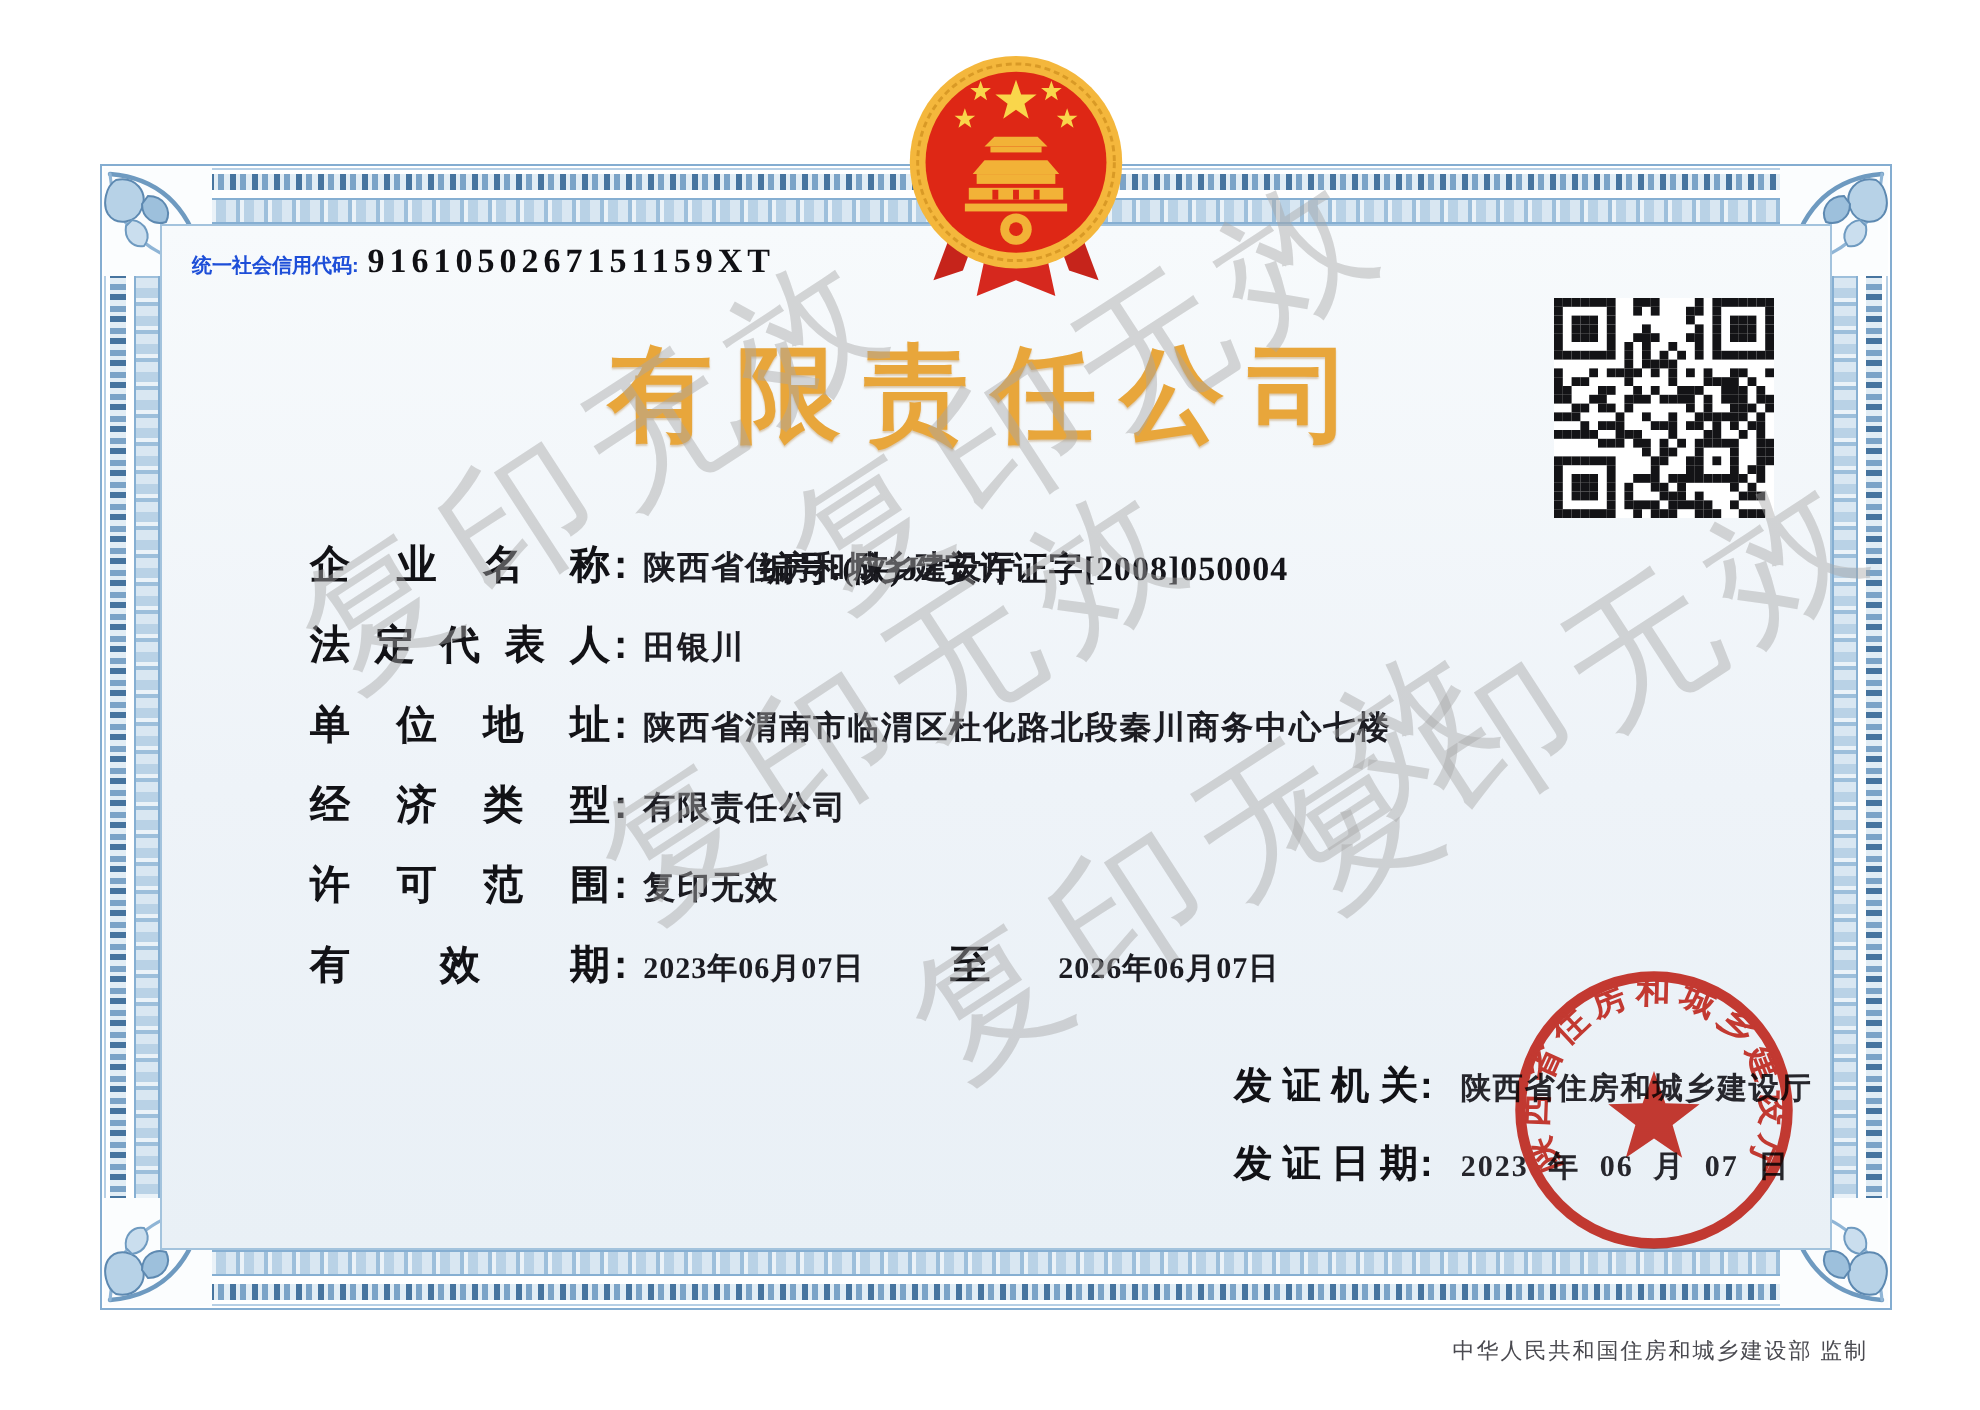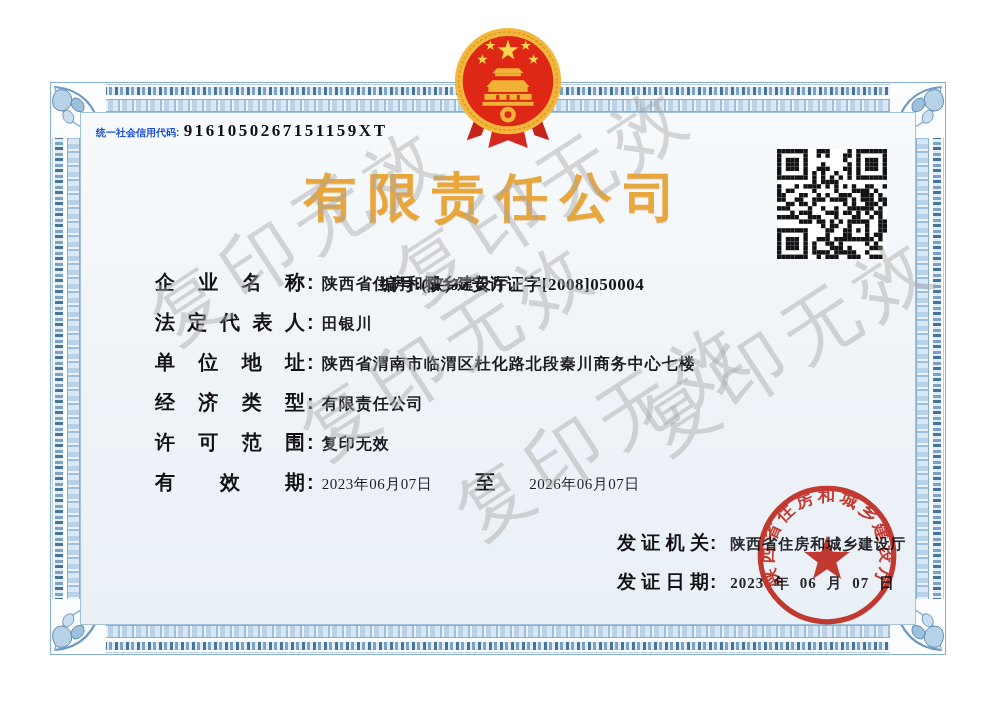--- a/index.html
+++ b/index.html
@@ -39,21 +39,21 @@
     z-index:5;text-shadow:0 1px 1px rgba(170,110,25,.35);}
 
   .certno{position:absolute;left:380px;top:228px;z-index:5;white-space:nowrap;
     font-family:"Liberation Serif",serif;font-weight:bold;font-size:17px;color:#15151a;letter-spacing:.5px;margin-top:45px;}
 
   .fields{position:absolute;left:155px;top:269px;z-index:5;}
   .field-row{display:flex;align-items:baseline;height:22px;margin-bottom:18px;white-space:nowrap;}
   .f-label{width:150px;display:flex;justify-content:space-between;font-weight:bold;font-size:20px;color:#121216;}
   .f-colon{font-weight:bold;font-size:20px;color:#121216;margin:0 8px 0 2px;}
   .f-value{font-family:"Liberation Serif",serif;font-size:16px;font-weight:600;color:#1c1c22;letter-spacing:1px;display:flex;align-items:baseline;}
-  .f-date{font-family:"Liberation Serif",serif;font-size:15px;font-weight:400;letter-spacing:.5px;}
+  .f-date{font-family:"Liberation Serif",serif;font-size:15px;font-weight:700;letter-spacing:.5px;}
   .f-sep{font-family:"Liberation Sans",sans-serif;font-weight:bold;font-size:20px;color:#121216;margin:0 33px 0 43px;}
 
   .issue-row{position:absolute;display:flex;align-items:baseline;z-index:5;white-space:nowrap;}
   .issue-row.org{left:617px;top:530px;}
   .issue-row.date{left:617px;top:569px;}
   .i-label{width:92px;display:flex;justify-content:space-between;font-weight:bold;font-size:19px;color:#121216;}
   .i-colon{font-weight:bold;font-size:19px;color:#121216;margin:0 4px 0 1px;}
   .i-value{font-family:"Liberation Serif",serif;font-size:15px;font-weight:600;color:#26262c;margin-left:10px;letter-spacing:1px;}
   .issue-row.date .i-value{word-spacing:5px;}
 
@@ -584,14 +584,15 @@
     <defs>
       <path id="stamp-arc" d="M 42,143 A 72,72 0 1 1 158,143" fill="none"></path>
     </defs>
     <circle cx="100" cy="100" r="89" fill="none" stroke="#cf2b20" stroke-width="7"></circle>
     <text font-size="23" font-weight="bold" fill="#cf2b20" letter-spacing="5" font-family="Liberation Serif, serif">
       <textPath href="#stamp-arc" startOffset="2%">陕西省住房和城乡建设厅</textPath>
     </text>
     <path fill="#cf2b20" d="M100,74 L107.6,95.5 L130.4,96.1 L112.4,110 L118.8,131.9 L100,119 L81.2,131.9 L87.6,110 L69.6,96.1 L92.4,95.5 Z"></path>
   </svg>
 
+  <div class="supervise">中华人民共和国住房和城乡建设部 监制</div>
 
 </div>
 
 </body></html>

